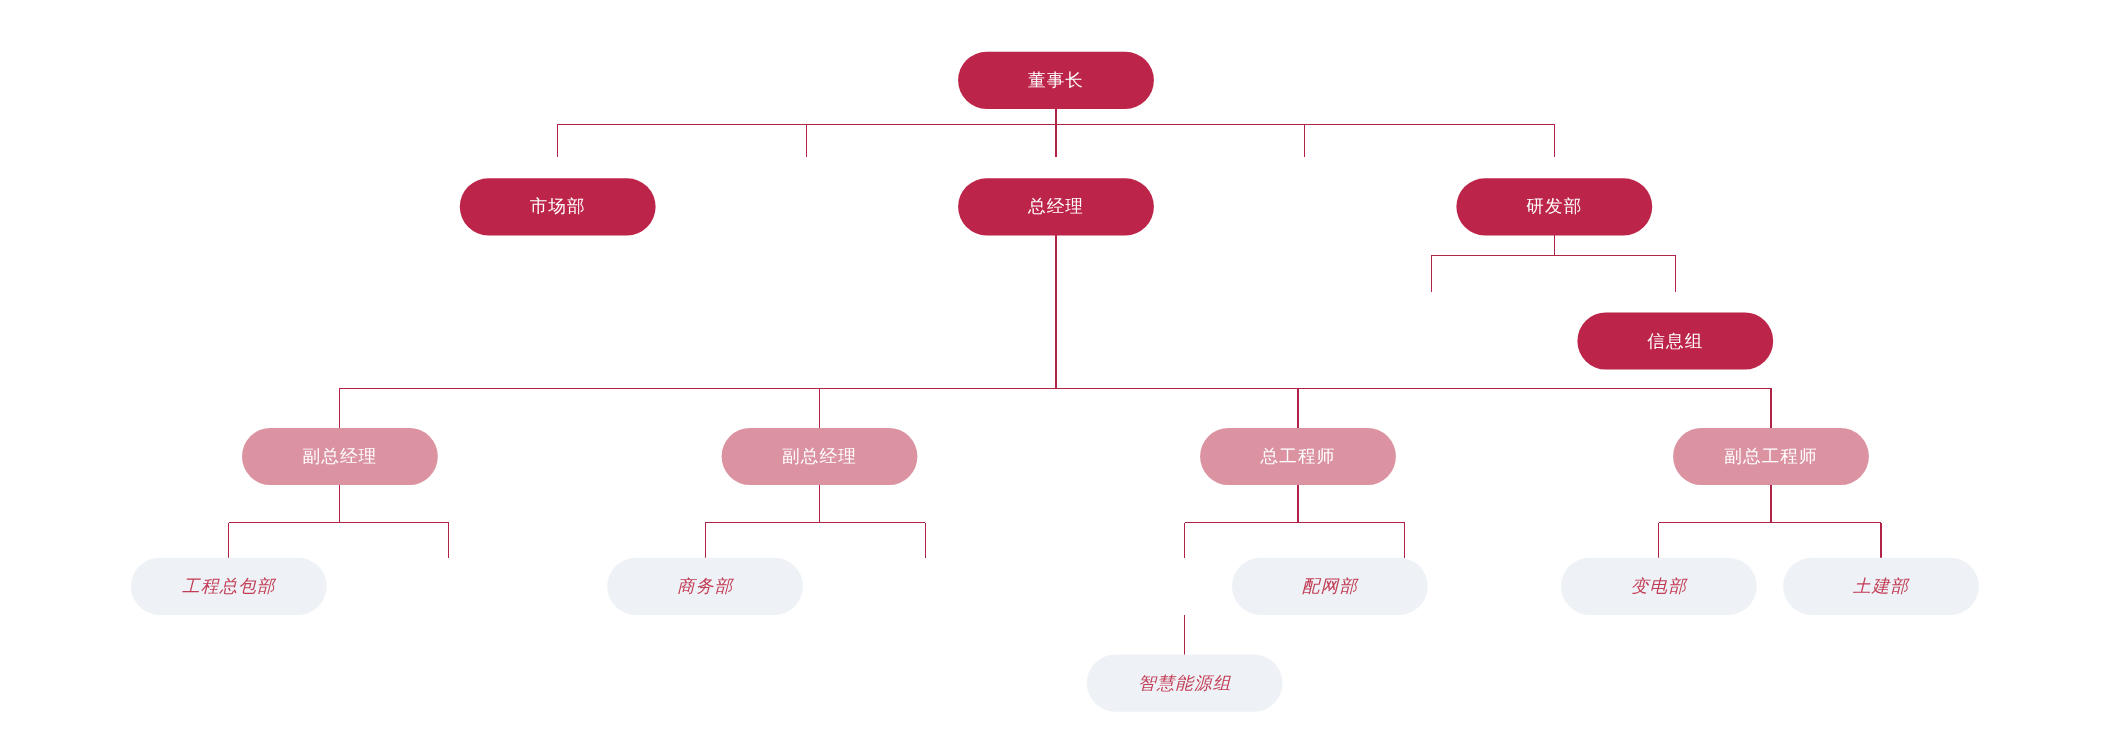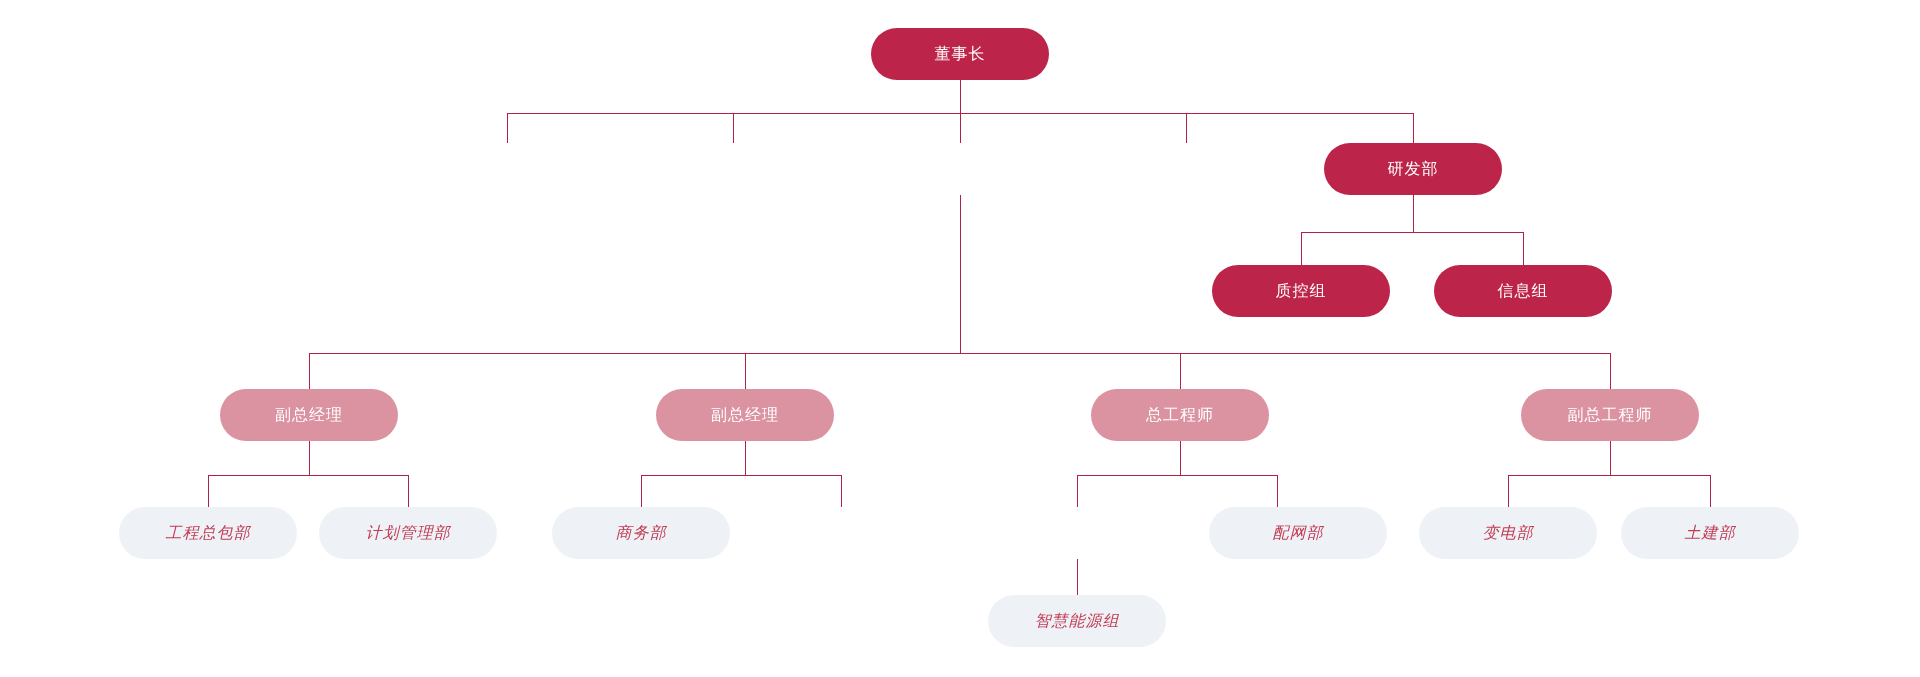--- a/index.html
+++ b/index.html
@@ -20,21 +20,21 @@
     display:flex;
     align-items:center;
     justify-content:center;
     font-size:16px;
     font-weight:500;
     letter-spacing:1px;
     box-sizing:border-box;
     white-space:nowrap;
     cursor:default;
   }
-  .node.primary   { background:var(--primary-node,#bd2449);  color:var(--node-text-light,#ffffff); }
+  .node.primary   { background:var(--primary-node,#bd2449);  color:var(--node-text-light,#ffffff);margin-top:19px; }
   .node.secondary { background:var(--secondary-node,#db92a1); color:var(--node-text-light,#ffffff); }
   .node.tertiary  { background:var(--tertiary-node,#eef2f6);  color:var(--node-text-red,#c23c55);font-style:italic; }
 </style>
 </head>
 <body>
 
 <div class="canvas">
 
   <svg class="connectors" viewBox="0 0 1920 677" xmlns="http://www.w3.org/2000/svg">
     <path fill="none" stroke="#b02346" stroke-width="1" shape-rendering="crispEdges" d="
@@ -45,32 +45,32 @@
       M309,353 V389 M745,353 V389 M1180,353 V389 M1610,353 V389
       M309,441 V475 M208,475 H408  M208,475 V507  M408,475 V507
       M745,441 V475 M641,475 H841  M641,475 V507  M841,475 V507
       M1180,441 V475 M1077,475 H1277 M1077,475 V507 M1277,475 V507
       M1610,441 V475 M1508,475 H1710 M1508,475 V507 M1710,475 V507
       M1077,559 V595"></path>
   </svg>
 
   <div class="node primary" style="left:871px;top:28px">董事长</div>
 
+  <div class="node primary" style="left:418px;top:143px">市场部</div>
+  <div class="node primary" style="left:871px;top:143px">总经理</div>
   <div class="node primary" style="left:1324px;top:143px">研发部</div>
 
-  <div class="node primary" style="left:1212px;top:265px">质控组</div>
   <div class="node primary" style="left:1434px;top:265px">信息组</div>
 
   <div class="node secondary" style="left:220px;top:389px">副总经理</div>
   <div class="node secondary" style="left:656px;top:389px">副总经理</div>
   <div class="node secondary" style="left:1091px;top:389px">总工程师</div>
   <div class="node secondary" style="left:1521px;top:389px">副总工程师</div>
 
   <div class="node tertiary" style="left:119px;top:507px">工程总包部</div>
-  <div class="node tertiary" style="left:319px;top:507px">计划管理部</div>
   <div class="node tertiary" style="left:552px;top:507px">商务部</div>
-  <div class="node tertiary" style="left:1209px;top:507px">配网部</div>
+  <div class="node tertiary" style="left:1120px;top:507px">配网部</div>
   <div class="node tertiary" style="left:1419px;top:507px">变电部</div>
   <div class="node tertiary" style="left:1621px;top:507px">土建部</div>
 
   <div class="node tertiary" style="left:988px;top:595px">智慧能源组</div>
 
 </div>
 
 </body></html>

